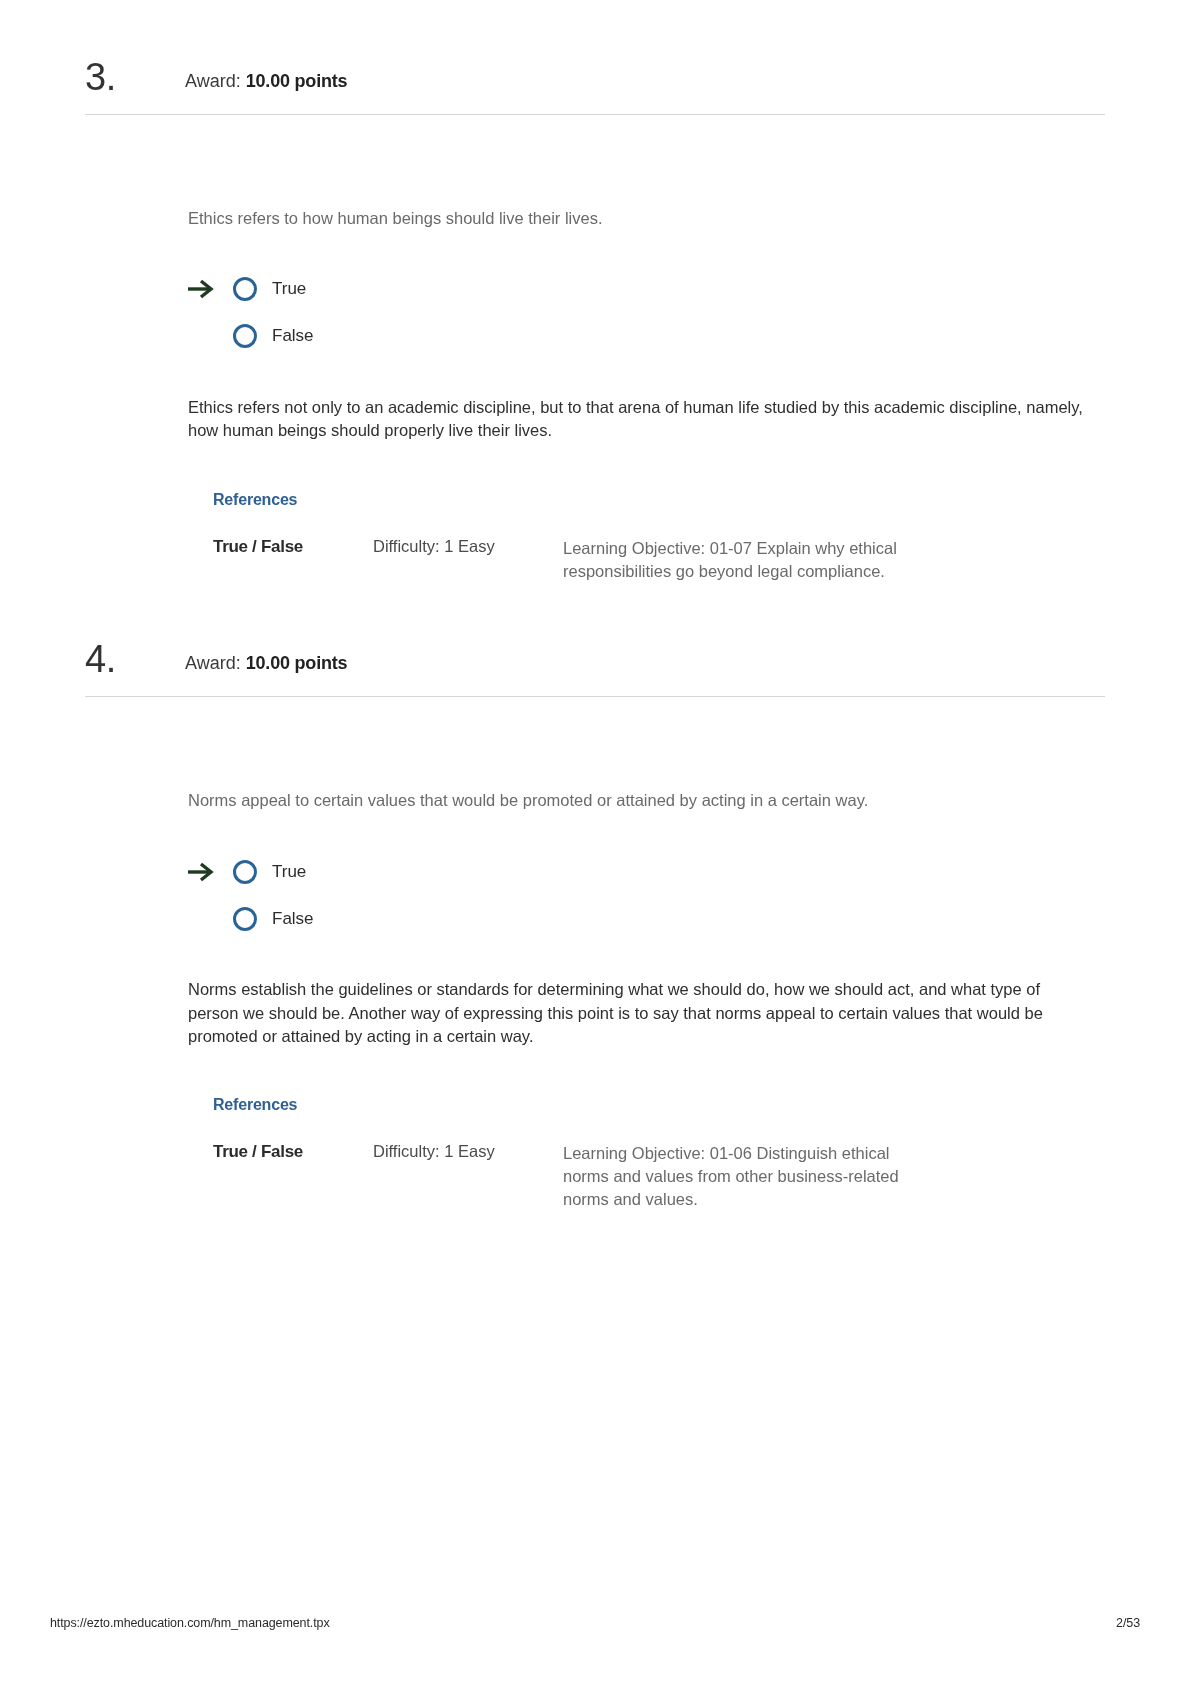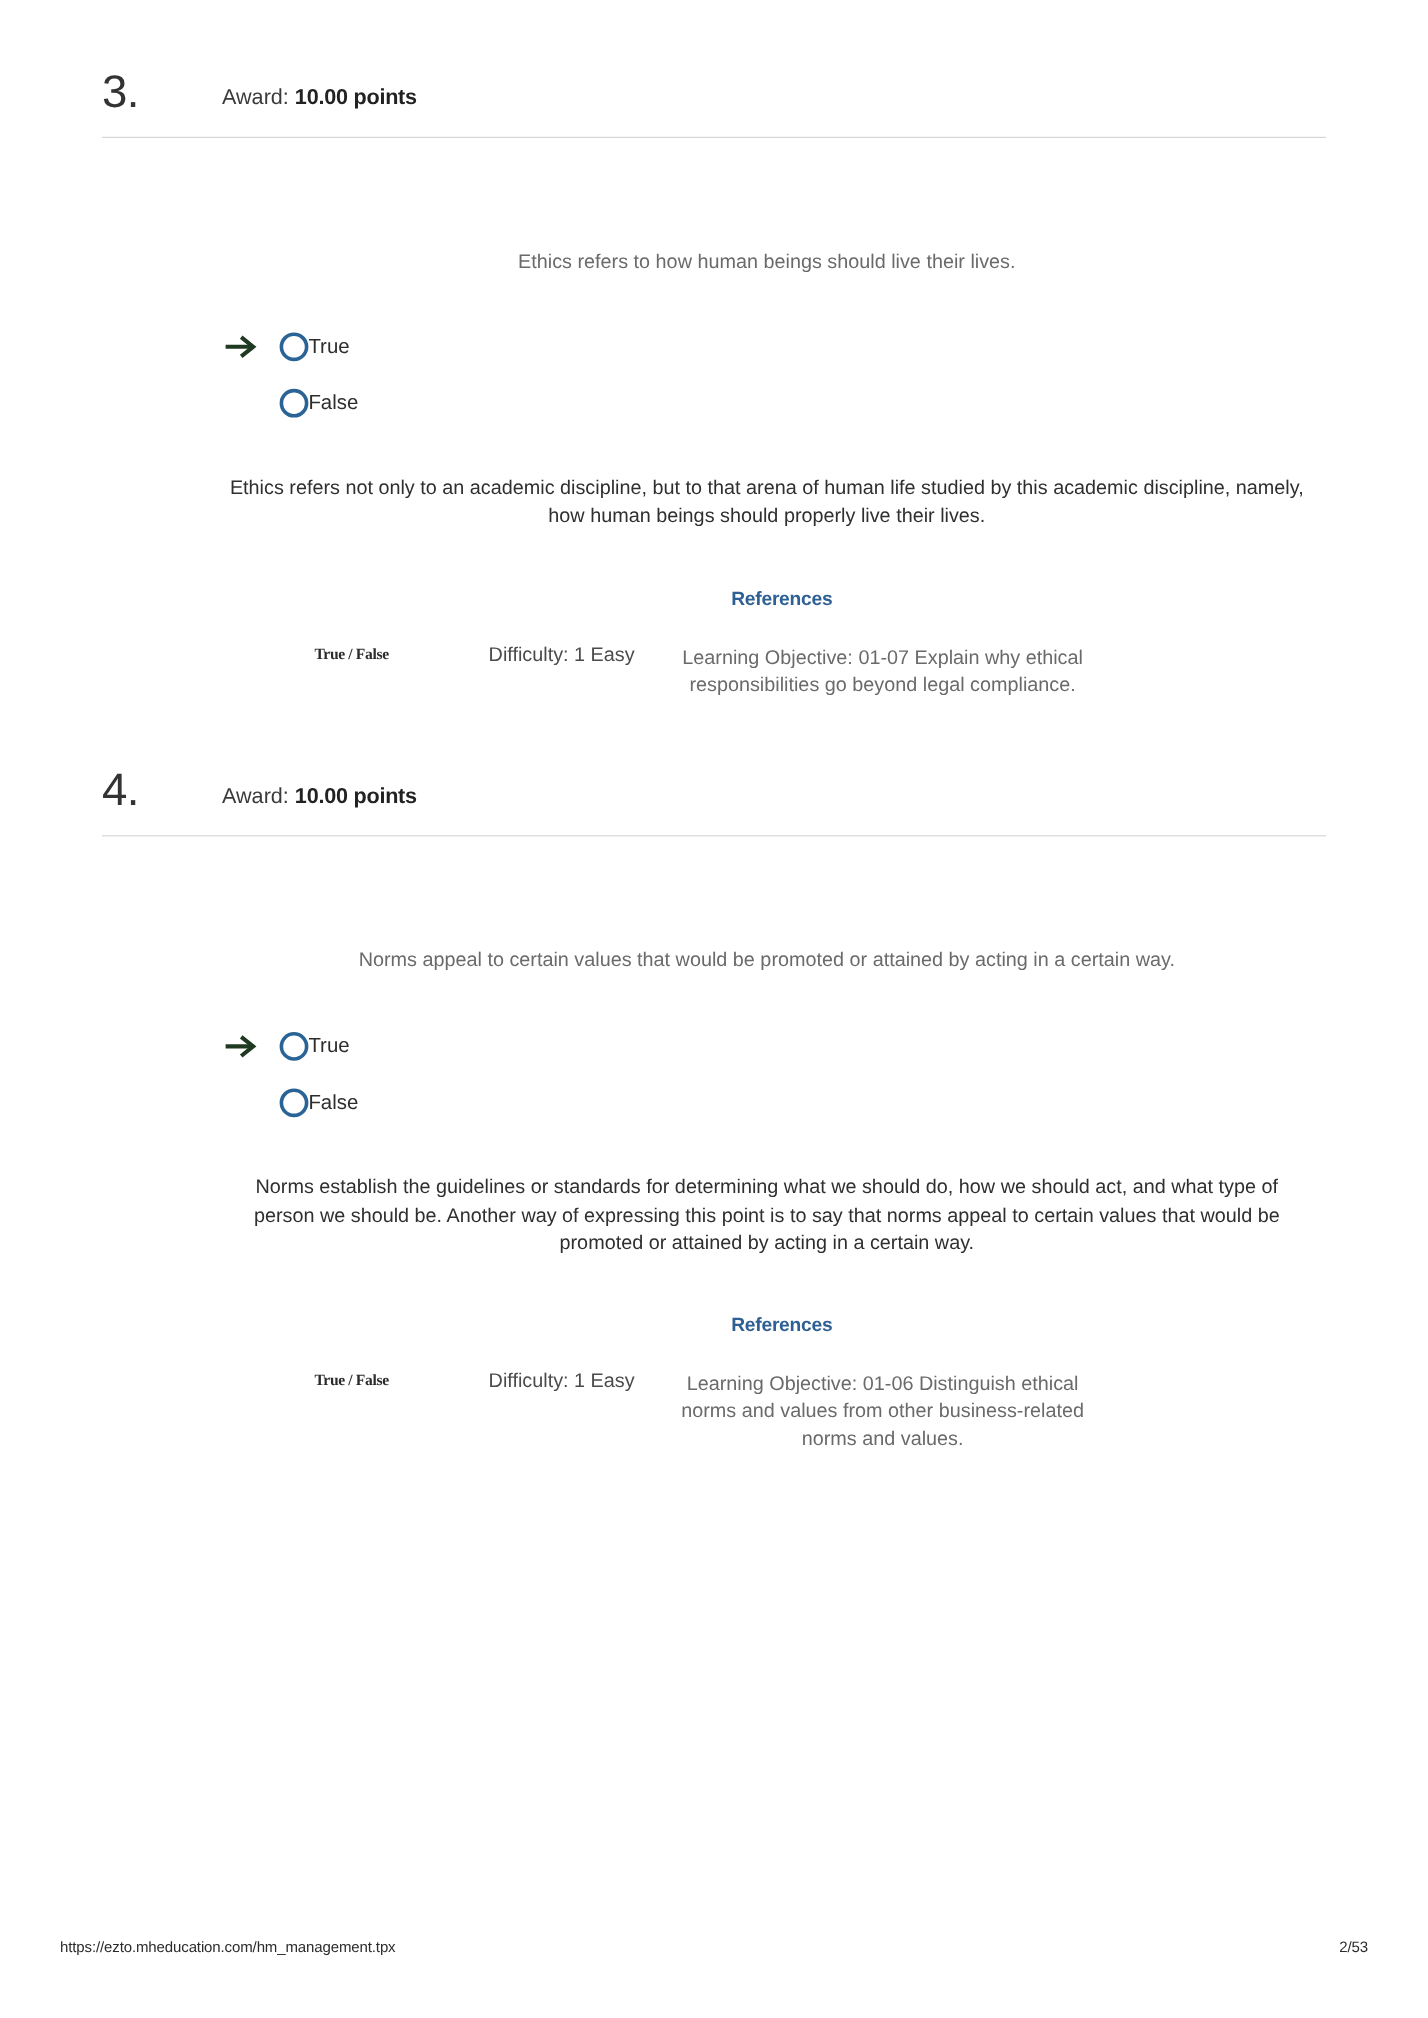--- a/index.html
+++ b/index.html
@@ -52,21 +52,20 @@
 
   .q-rule {
     margin: 18px 85px 0 85px;
     border-top: 1px solid #d7d7d7;
     height: 0;
   }
 
   .q-body {
     padding-left: 188px;
     padding-right: 100px;
-    text-align: center;
   }
 
   .q-stem {
     font-size: 16.5px;
     color: #6a6a6a;
     line-height: 1.45;
     margin: 0;
   }
 
   
@@ -87,20 +86,21 @@
   .radio-outer {
     margin-left: 45px;
     width: 24px;
     height: 24px;
     border: 3px solid #2a6496;
     border-radius: 50%;
     background: #ffffff;
     flex: 0 0 auto;
   }
   .choice-label {
+    margin-left: 15px;
     font-size: 17px;
     color: #2d2d2d;
   }
 
   
   .q-explanation {
     margin-top: 36px;
     font-size: 16.5px;
     line-height: 1.42;
     color: #2f2f2f;
@@ -118,26 +118,25 @@
     text-decoration: none;
     letter-spacing: -0.2px;
   }
   .meta-row {
     display: flex;
     margin-top: 28px;
     padding-left: 25px;
   }
   .meta-type {
     width: 160px;
-    font-size: 13px;
+    font-size: 17px;
     font-weight: bold;
     color: #2b2b2b;
     letter-spacing: -0.3px;
     flex: 0 0 160px;
-    font-family: Liberation Serif, serif;
   }
   .meta-difficulty {
     width: 190px;
     font-size: 16.5px;
     color: #4b4b4b;
     flex: 0 0 190px;
   }
   .meta-objective {
     font-size: 16.5px;
     color: #6a6a6a;

